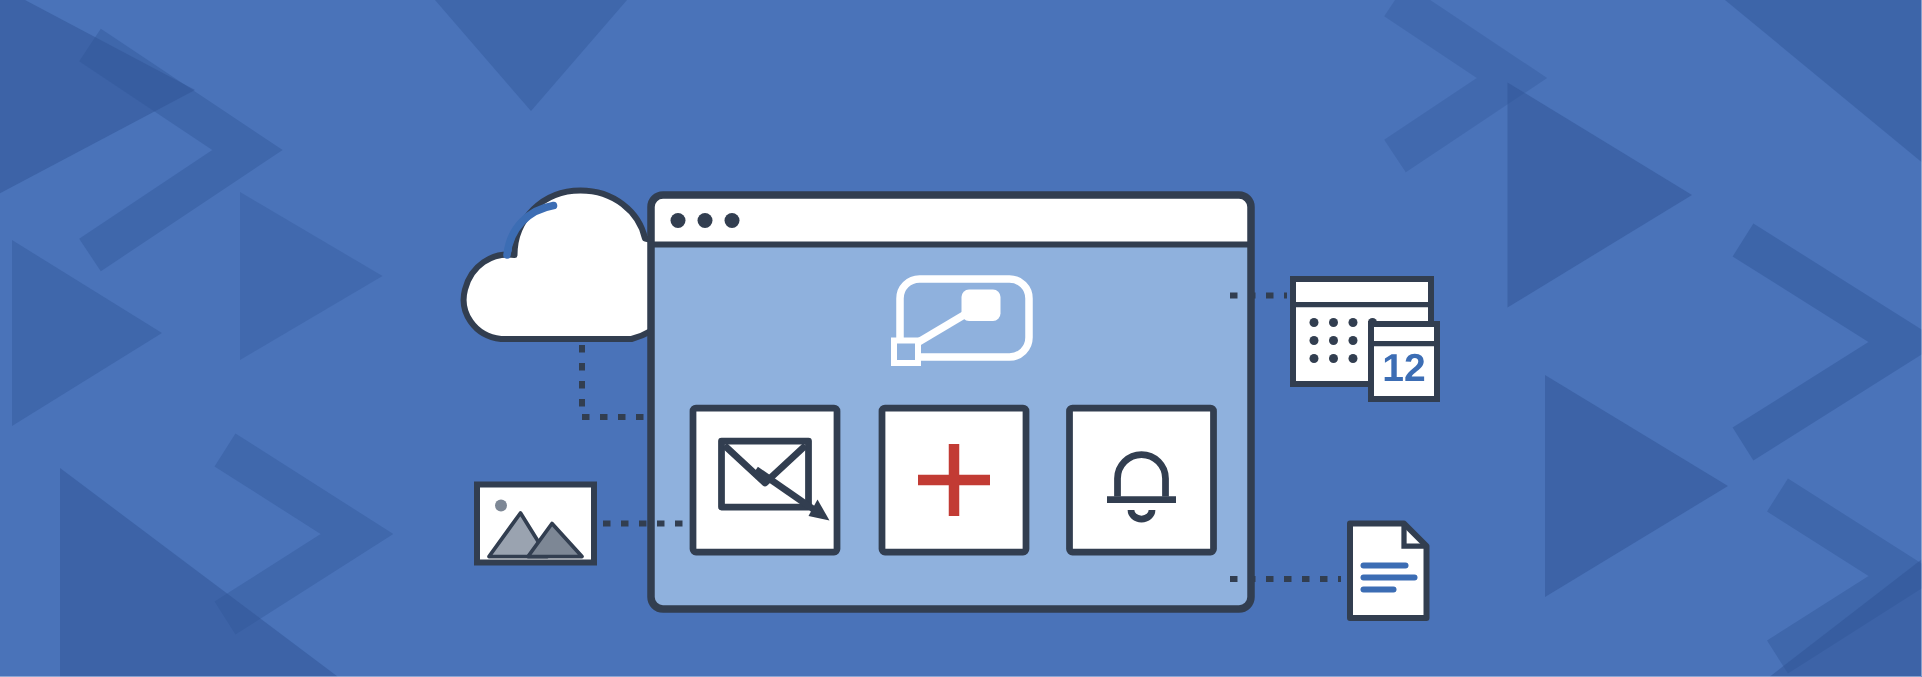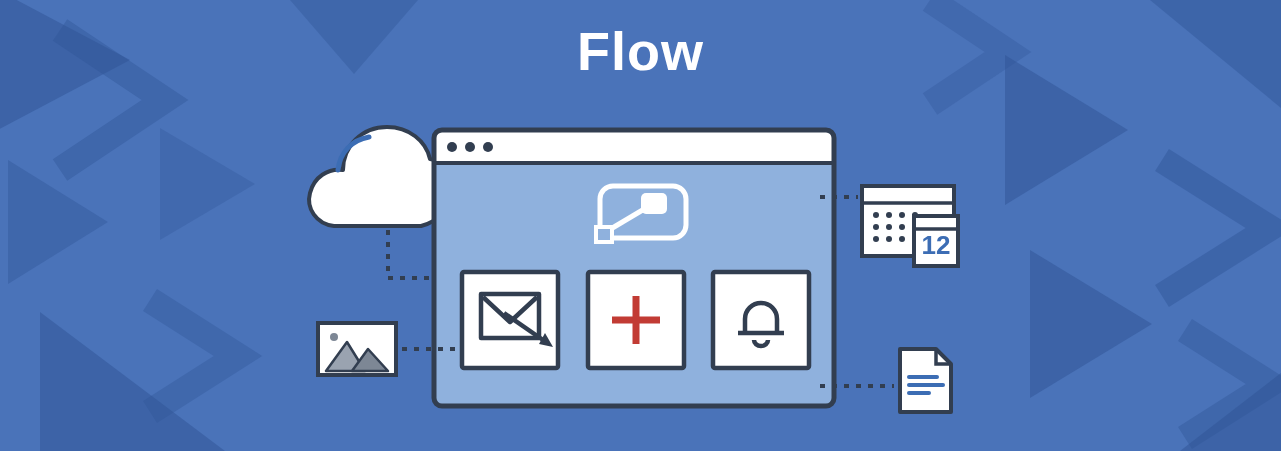--- a/index.html
+++ b/index.html
@@ -143,14 +143,13 @@
 
     <g>
       <path d="M900 349 L936 349 L951 364 L951 412 L900 412 Z" class="wfill4" style="stroke-linejoin:round"></path>
       <path d="M936 349 L936 364 L951 364" class="o35"></path>
       <line x1="909" y1="377" x2="937" y2="377" class="accent"></line>
       <line x1="909" y1="385" x2="943" y2="385" class="accent"></line>
       <line x1="909" y1="393" x2="929" y2="393" class="accent"></line>
     </g>
   </svg>
 
-  <h1 class="title">Flow</h1>
 </div>
 
 </body></html>

